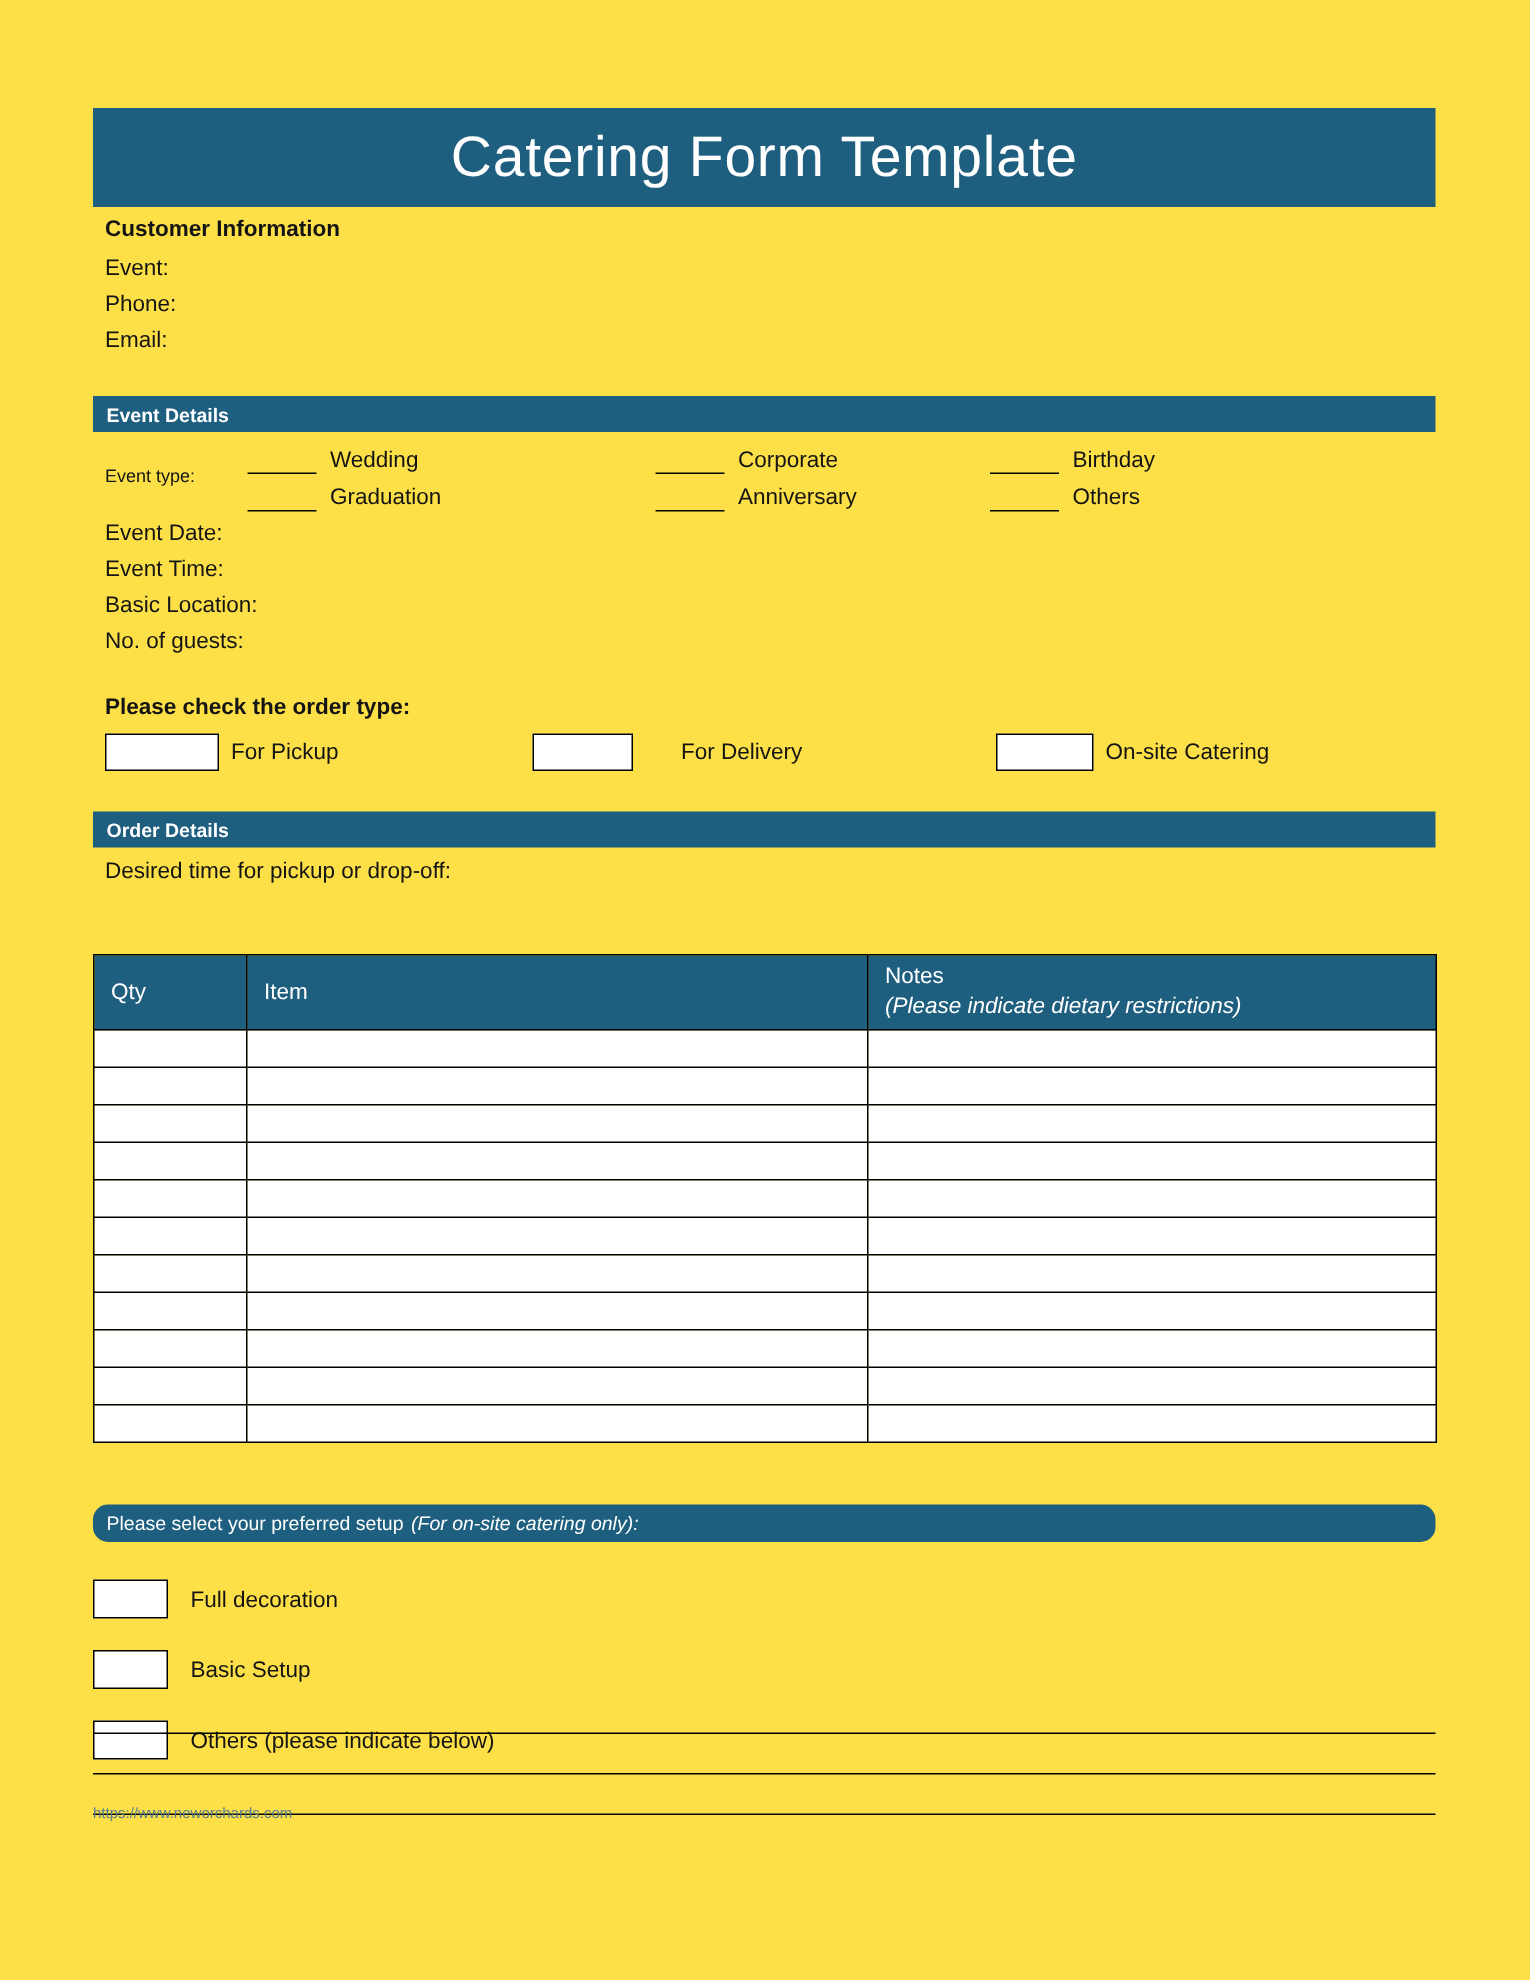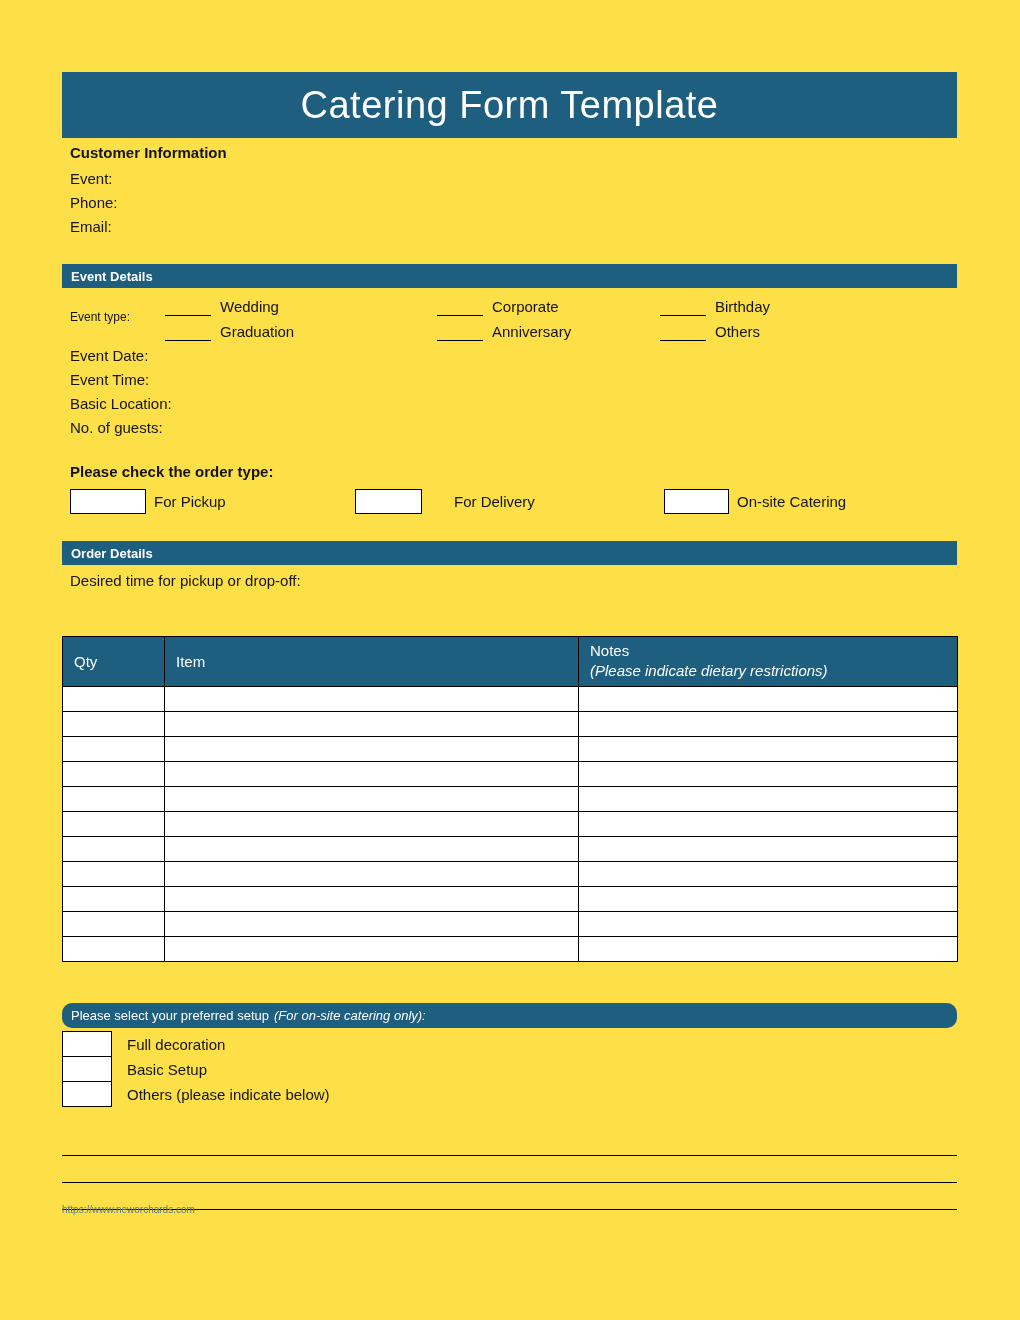--- a/index.html
+++ b/index.html
@@ -113,21 +113,21 @@
     height: 50px;
     padding-left: 11px;
     vertical-align: middle;
   }
   .order-table thead th.notes-th { vertical-align: top; padding-top: 5px; }
   .order-table thead th.notes-th .sub { font-style: italic; display: block; margin-top: 3px; }
   .order-table tbody td { height: 25px; background: #fff; }
 
   
   .setup-options { position: absolute; left: 62px; top: 1032px; }
-  .setup-row { display: flex; align-items: center; height: 25px; }
+  .setup-row { display: flex; align-items: center; height: 25px; margin-top: 22px; }
   .setup-box {
     width: 50px; height: 26px;
     border: 1.2px solid #000;
     background: #fff;
     margin-top: -1px;
     flex: 0 0 auto;
   }
   .setup-row .lbl { margin-left: 15px; font-size: 15px; }
 
   

